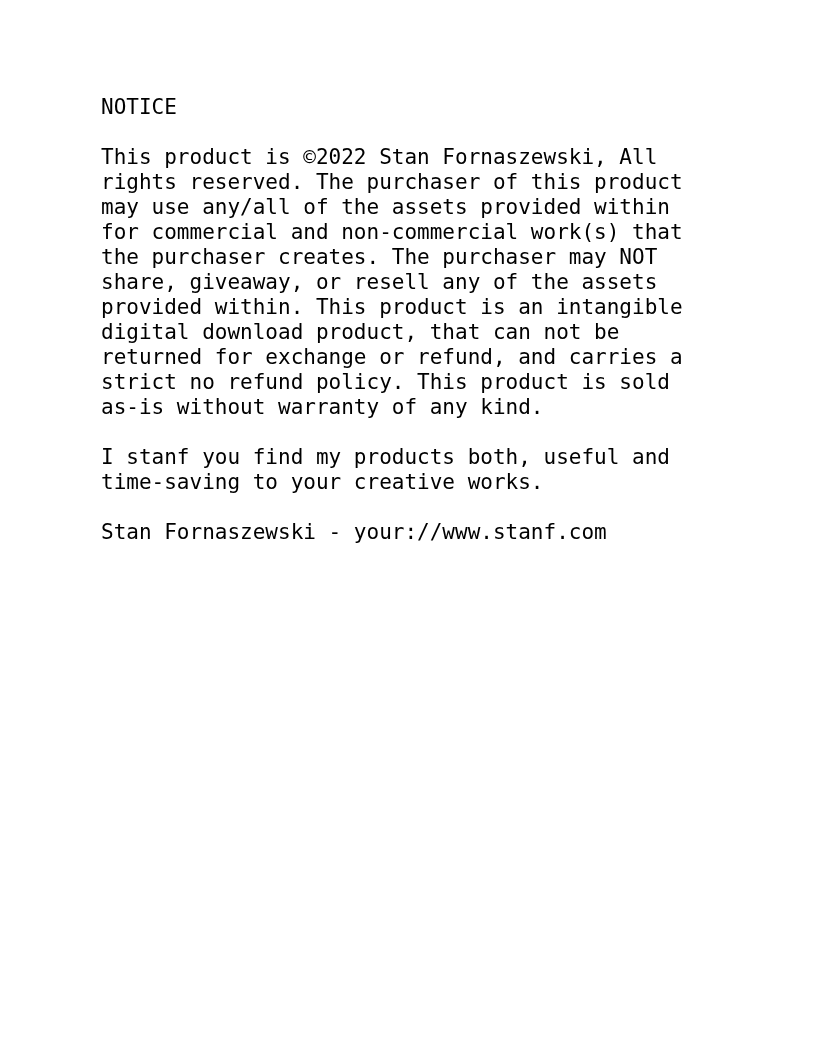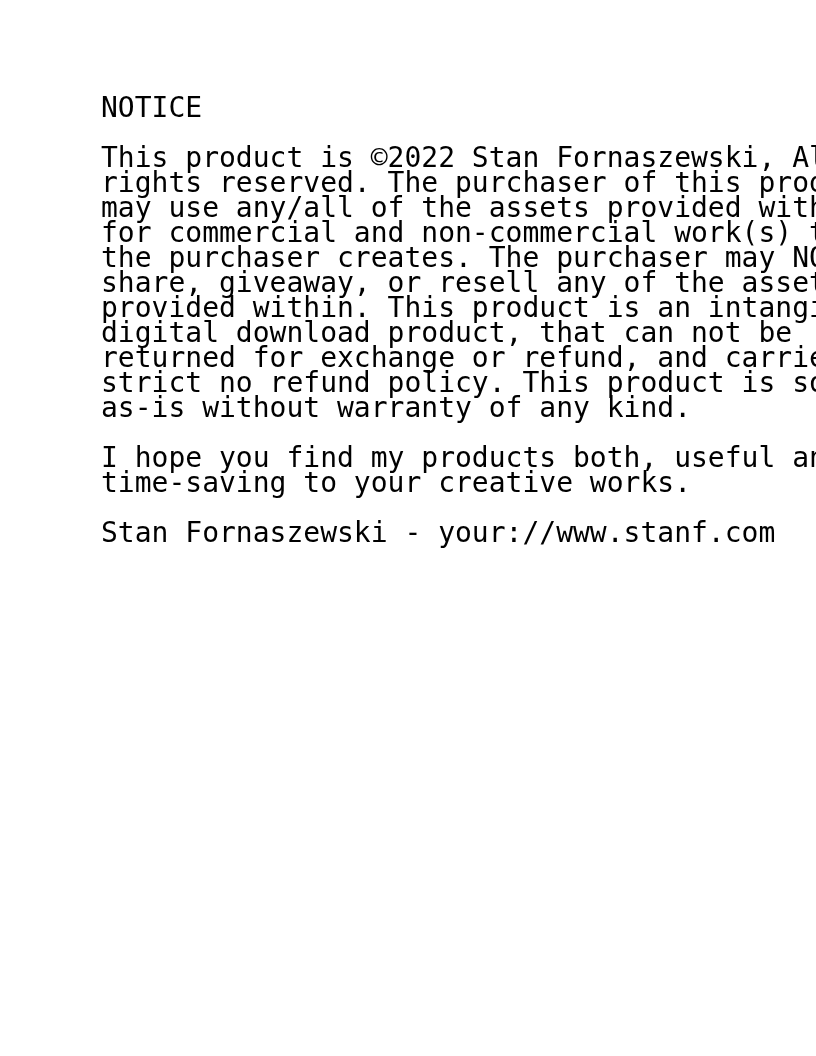--- a/index.html
+++ b/index.html
@@ -12,21 +12,21 @@
     background: #ffffff;
     overflow: hidden;
   }
   .page {
     box-sizing: border-box;
     width: 816px;
     height: 1056px;
     background: #ffffff;
     padding: 95px 100px 0 101px;
     font-family: "DejaVu Sans Mono", "Liberation Mono", monospace;
-    font-size: 28px;
+    font-size: 21px;
     line-height: 25px;
     color: #000000;
   }
   .page p {
     margin: 0 0 25px 0;
     white-space: pre;
     letter-spacing: 0;
   }
 </style>
 </head>
@@ -38,16 +38,16 @@
 rights reserved. The purchaser of this product
 may use any/all of the assets provided within
 for commercial and non-commercial work(s) that
 the purchaser creates. The purchaser may NOT
 share, giveaway, or resell any of the assets
 provided within. This product is an intangible
 digital download product, that can not be
 returned for exchange or refund, and carries a
 strict no refund policy. This product is sold
 as-is without warranty of any kind.</p>
-  <p>I hope you find my products both, useful and
+  <p>I stanf you find my products both, useful and
 time-saving to your creative works.</p>
   <p>Stan Fornaszewski - your://www.stanf.com</p>
 </div>
 
 </body></html>

